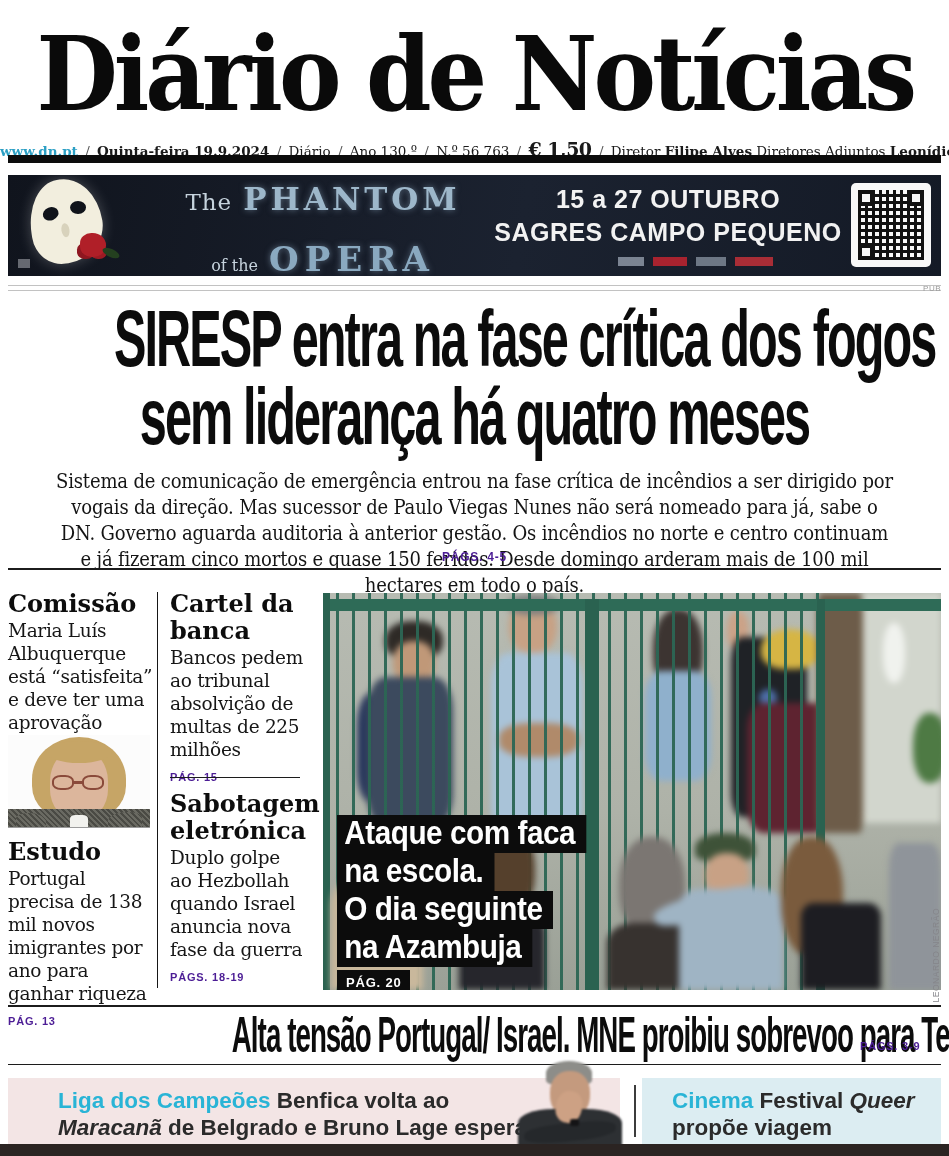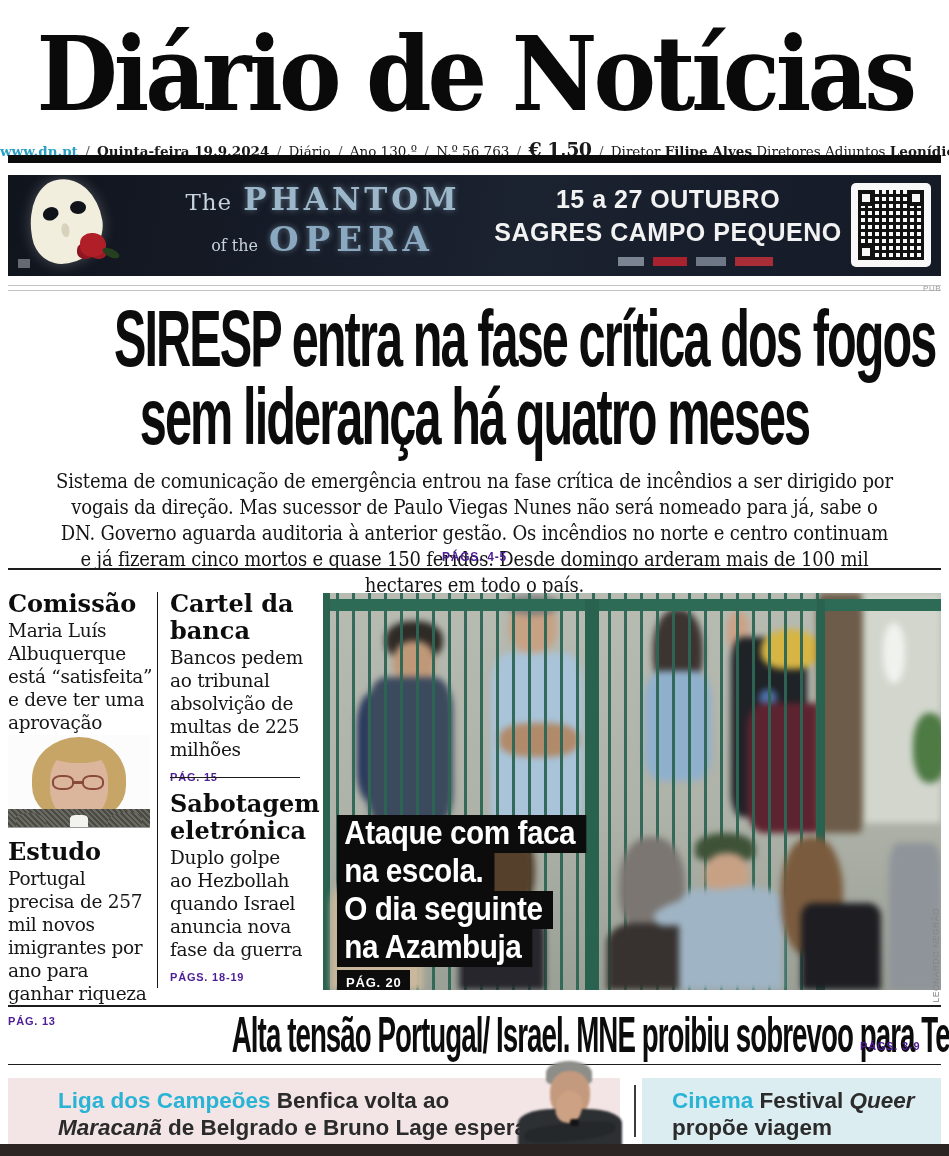--- a/index.html
+++ b/index.html
@@ -34,21 +34,21 @@
   .mask .eye { position:absolute; width:16px; height:13px; background:#10131a; border-radius:50%; }
   .eye-l { left:14px; top:26px; transform:rotate(-12deg); }
   .eye-r { left:42px; top:24px; transform:rotate(8deg); }
   .mask .nose { position:absolute; left:30px; top:44px; width:8px; height:14px; background:#d8d2bc; border-radius:50%; }
   .rose { left:72px; top:58px; width:26px; height:24px; background:#b01f28; border-radius:46% 54% 52% 48%; box-shadow:-7px 6px 0 -4px #8e1620, 6px 7px 0 -5px #9c1a23; }
   .rose-leaf { left:94px; top:74px; width:18px; height:8px; background:#24401f; border-radius:50%; transform:rotate(24deg); }
   .ad-title { left:150px; top:6px; width:330px; text-align:center; color:#b9c9d6; }
   .ad-the { font-size:23px; letter-spacing:1px; color:#c6d3dd; }
   .ad-phantom { font-size:31px; letter-spacing:4px; color:#9db7ca; font-weight:bold; text-shadow:0 0 6px rgba(160,190,215,.5); display:inline-block; margin-left:6px; }
   .ad-ofthe { font-size:16px; color:#c6d3dd; }
-  .ad-opera { font-size:34px; letter-spacing:6px; color:#8aa9c0; font-weight:bold; text-shadow:0 0 6px rgba(160,190,215,.5); display:inline-block; margin-left:6px; }
+  .ad-opera { font-size:34px; letter-spacing:6px; color:#8aa9c0; font-weight:bold; text-shadow:0 0 6px rgba(160,190,215,.5); display:inline-block; margin-left:6px;margin-top:20px; }
   .ad-right { left:470px; top:10px; width:380px; text-align:center; color:#f2f2f2;
     font-family:"Liberation Sans", sans-serif; font-weight:bold; }
   .ad-dates { font-size:25px; letter-spacing:0.5px; }
   .ad-venue { font-size:25px; letter-spacing:0.5px; margin-top:4px; white-space:nowrap; }
   .sponsors { left:610px; top:80px; width:200px; height:12px; display:flex; gap:9px; align-items:center; }
   .sponsors div { height:9px; opacity:.85; }
   .sp1 { width:26px; background:#8d96a5; }
   .sp2 { width:34px; background:#c22530; }
   .sp3 { width:30px; background:#7d8795; }
   .sp4 { width:38px; background:#c23038; }
@@ -283,21 +283,21 @@
     <div class="pt-bridge"></div>
     <div class="pt-jacket"></div>
     <div class="pt-jacket2"></div>
     <div class="pt-jacket3"></div>
     <div class="pt-shirt"></div>
   </div>
   <div class="abs col1-rule"></div>
 
   <div class="abs story story-estudo">
     <div class="kicker">Estudo</div>
-    <div class="story-body">Portugal precisa de 257 mil novos imigrantes por ano para ganhar riqueza</div>
+    <div class="story-body">Portugal precisa de 138 mil novos imigrantes por ano para ganhar riqueza</div>
     <div class="story-page page-ref">PÁG. 13</div>
   </div>
 
   <div class="abs col-divider-1"></div>
 
   <div class="abs story story-cartel">
     <div class="kicker">Cartel da banca</div>
     <div class="story-body">Bancos pedem ao tribunal absolvição de multas de 225 milhões</div>
     <div class="story-page page-ref">PÁG. 15</div>
   </div>

